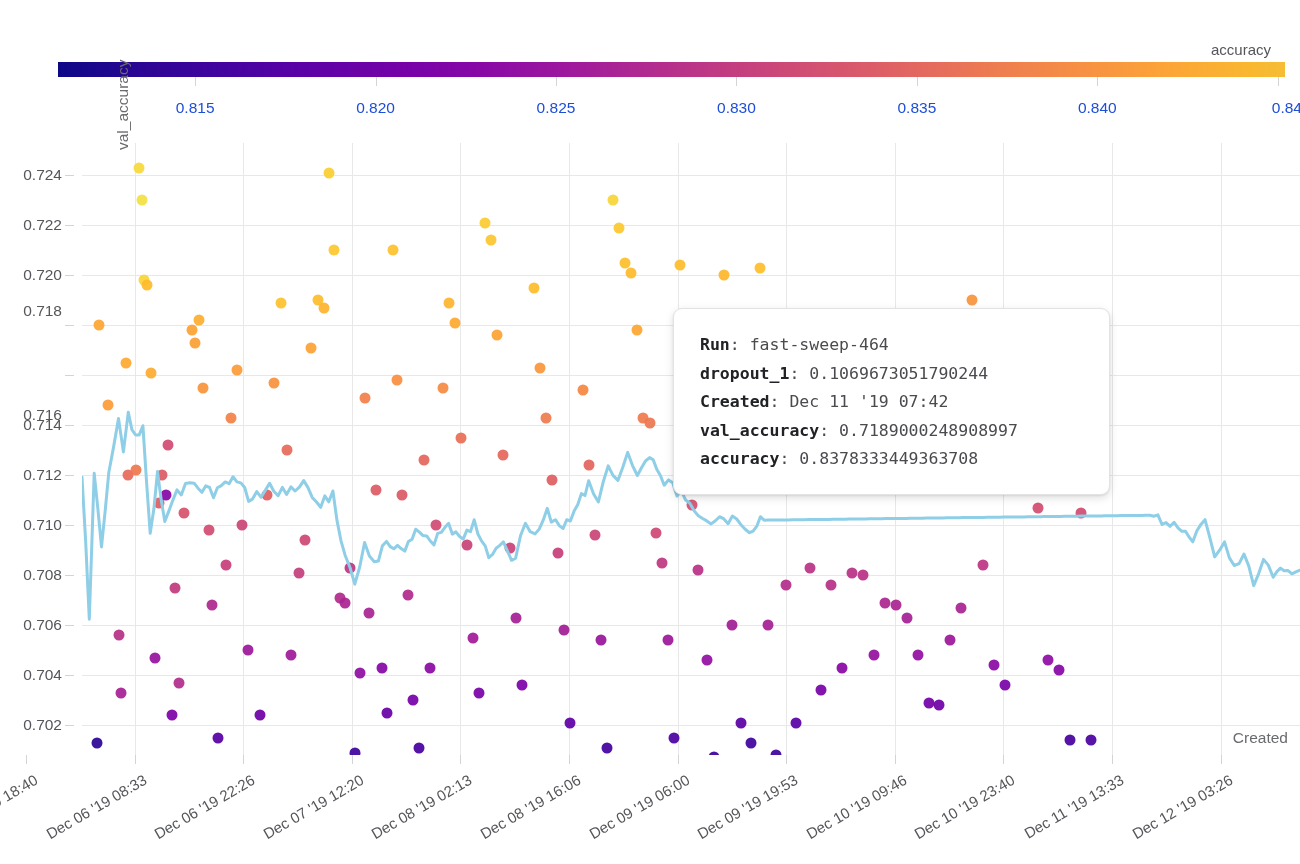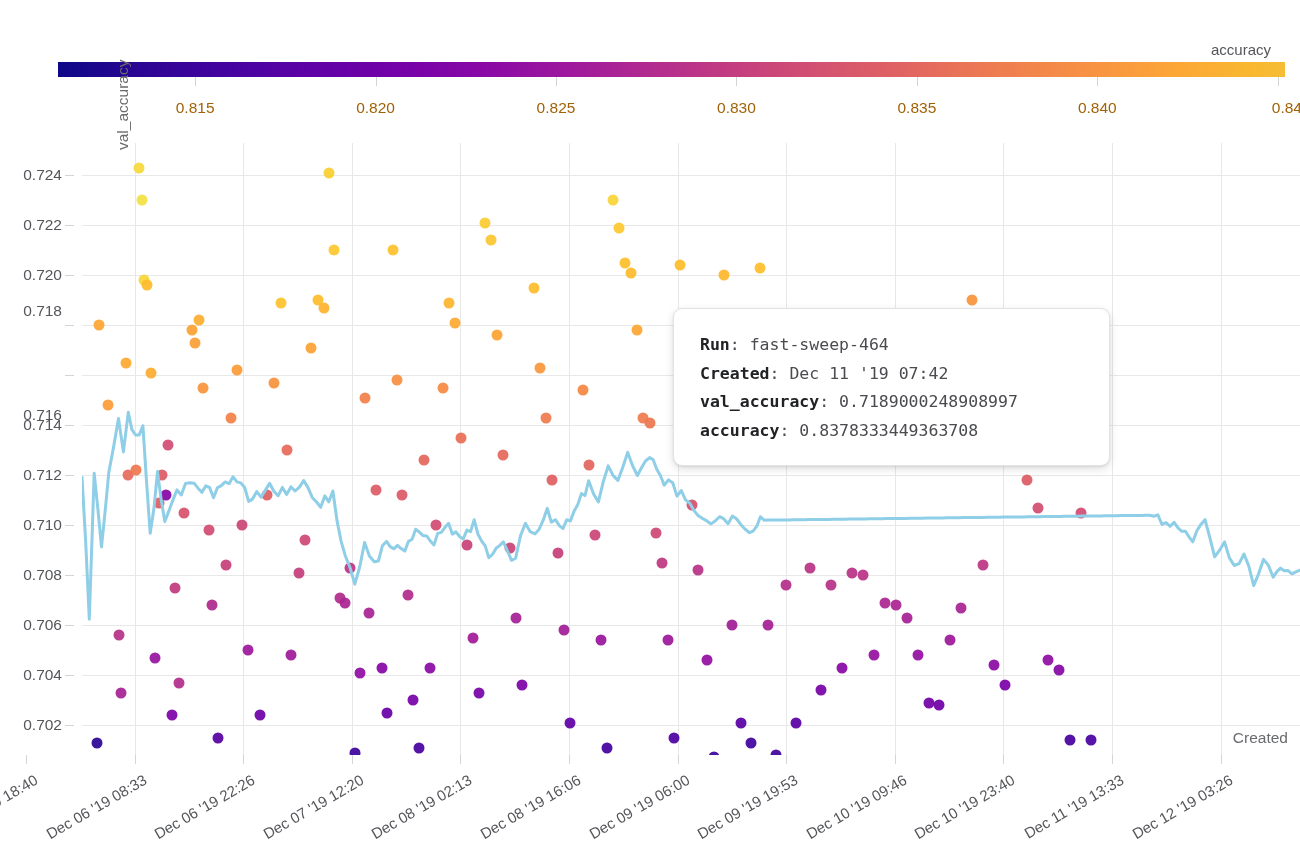--- a/index.html
+++ b/index.html
@@ -88,21 +88,21 @@
     width: 1px;
     height: 9px;
     background: #d3d4d6;
   }
   .cb-tick .ticklabel {
     position: absolute;
     left: 0;
     top: 22px;
     transform: translateX(-50%);
     font-size: 15.5px;
-    color: #a16207;
+    color: #1d4ed8;
     white-space: nowrap;
   }
 
   
   .plot {
     position: absolute;
     left: 82px;
     top: 143px;
     width: 1218px;
     height: 612px;
@@ -506,18 +506,19 @@
       <div class="xtick-mark" style="left: 1003.4px;"></div>
       <div class="xtick-label" style="left: 1009.4px; width: 160px; margin-left: -160px;">Dec 10 '19 23:40</div>
       <div class="xtick-mark" style="left: 1112px;"></div>
       <div class="xtick-label" style="left: 1118px; width: 160px; margin-left: -160px;">Dec 11 '19 13:33</div>
       <div class="xtick-mark" style="left: 1220.6px;"></div>
       <div class="xtick-label" style="left: 1226.6px; width: 160px; margin-left: -160px;">Dec 12 '19 03:26</div>
     </div>
 
   <div class="tooltip" id="tooltip">
       <div class="tt-row"><span class="tt-key">Run</span><span class="tt-val">: fast-sweep-464</span></div>
+      <div class="tt-row"><span class="tt-key">dropout_1</span><span class="tt-val">: 0.1069673051790244</span></div>
       <div class="tt-row"><span class="tt-key">Created</span><span class="tt-val">: Dec 11 '19 07:42</span></div>
       <div class="tt-row"><span class="tt-key">val_accuracy</span><span class="tt-val">: 0.7189000248908997</span></div>
       <div class="tt-row"><span class="tt-key">accuracy</span><span class="tt-val">: 0.8378333449363708</span></div>
     </div>
 
 </div>
 
 </body></html>

